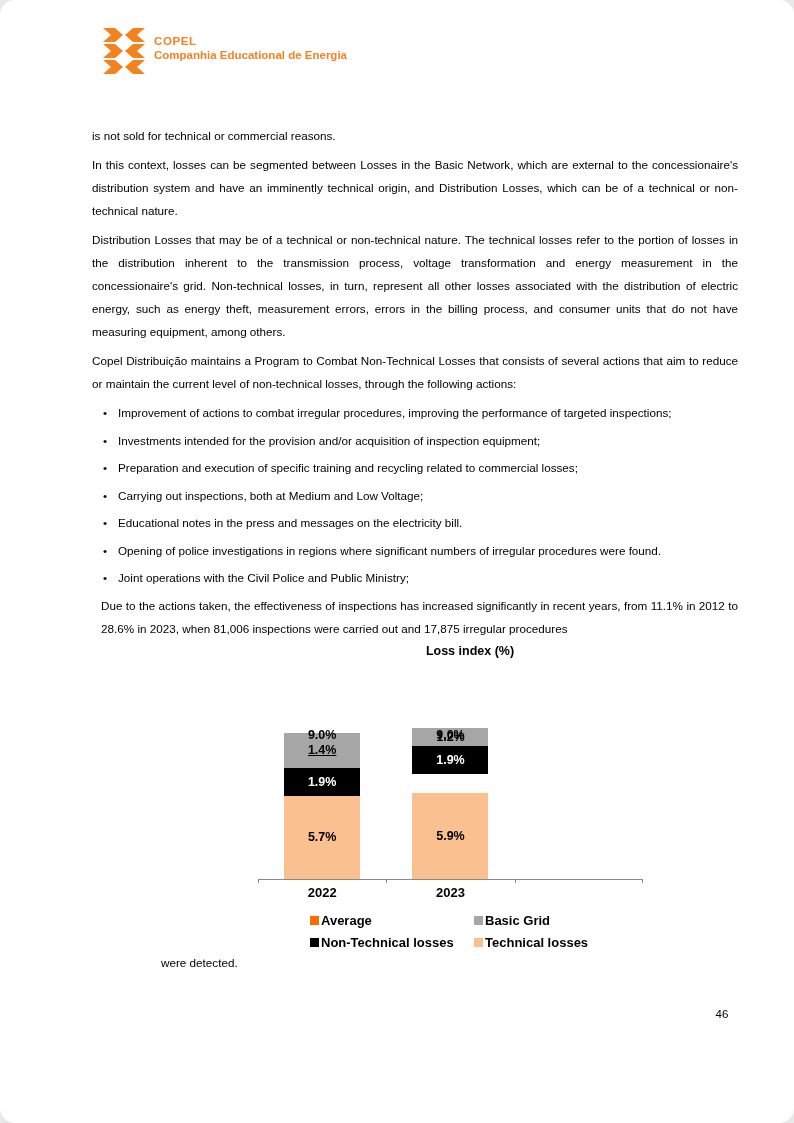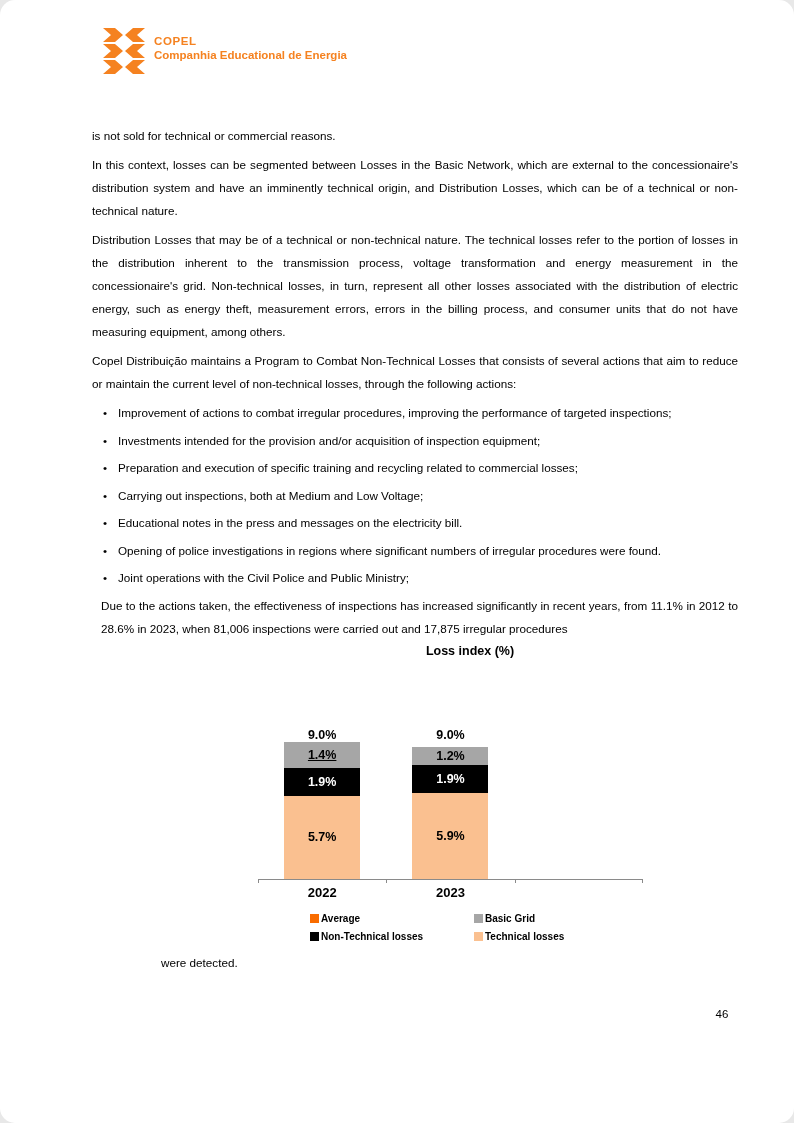--- a/index.html
+++ b/index.html
@@ -47,21 +47,21 @@
   .seg.tall { align-items: flex-start; }
   .seg.tall .seg-label { padding-top: 47px; }
   .total-label { position: absolute; left: 0; right: 0; text-align: center;
                  font-weight: bold; font-size: 12.5px; }
   .tick { position: absolute; top: 207px; width: 1px; height: 4px; background: #8a8a8a; }
   .x-label { position: absolute; top: 213px; text-align: center; font-weight: bold; font-size: 13px; }
 
   .legend {
     position: absolute; left: 310px; top: 913px;
     display: grid; grid-template-columns: 164px auto; row-gap: 7px;
-    font-weight: bold; font-size: 10px;
+    font-weight: bold; font-size: 13px;
   }
   .legend-item { display: flex; align-items: center; }
   .legend-swatch { width: 9px; height: 9px; margin-right: 2px; flex: 0 0 auto; }
 
   .after-chart { position: absolute; left: 161px; top: 951px; font-size: 11.7px; line-height: 23px; margin: 0; }
   .page-number { position: absolute; left: 700px; top: 1008px; width: 44px; text-align: center; font-size: 11.5px; }
 </style>
 </head>
 <body>
 
@@ -107,30 +107,30 @@
     <div class="chart-title">Loss index (%)</div>
     <div class="plot" id="plot">
         <div class="bar-col" style="left: 0px; width: 128.333px;">
           <div class="stack">
             <div class="seg" style="height: 83.448px; background: rgb(250, 192, 144);">
               <div class="seg-label" style="color: rgb(0, 0, 0);">5.7%</div>
             </div>
             <div class="seg" style="height: 27.816px; background: rgb(0, 0, 0);">
               <div class="seg-label" style="color: rgb(255, 255, 255);">1.9%</div>
             </div>
-            <div class="seg" style="height: 26px; background: rgb(166, 166, 166); text-decoration: underline;">
+            <div class="seg" style="height: 35px; background: rgb(166, 166, 166); text-decoration: underline;">
               <div class="seg-label" style="color: rgb(0, 0, 0);">1.4%</div>
             </div>
           </div>
           <div class="total-label" style="bottom: 136.76px;">9.0%</div>
         </div>
         <div class="x-label" style="left: 0px; width: 128.333px;">2022</div>
         <div class="bar-col" style="left: 128.333px; width: 128.333px;">
           <div class="stack">
-            <div class="seg" style="height: 86.376px; background: rgb(250, 192, 144);">
+            <div class="seg" style="height: 86.376px; background: rgb(250, 192, 144); margin-top: 19px;">
               <div class="seg-label" style="color: rgb(0, 0, 0);">5.9%</div>
             </div>
             <div class="seg" style="height: 27.816px; background: rgb(0, 0, 0);">
               <div class="seg-label" style="color: rgb(255, 255, 255);">1.9%</div>
             </div>
             <div class="seg" style="height: 17.568px; background: rgb(166, 166, 166);">
               <div class="seg-label" style="color: rgb(0, 0, 0);">1.2%</div>
             </div>
           </div>
           <div class="total-label" style="bottom: 136.76px;">9.0%</div>

